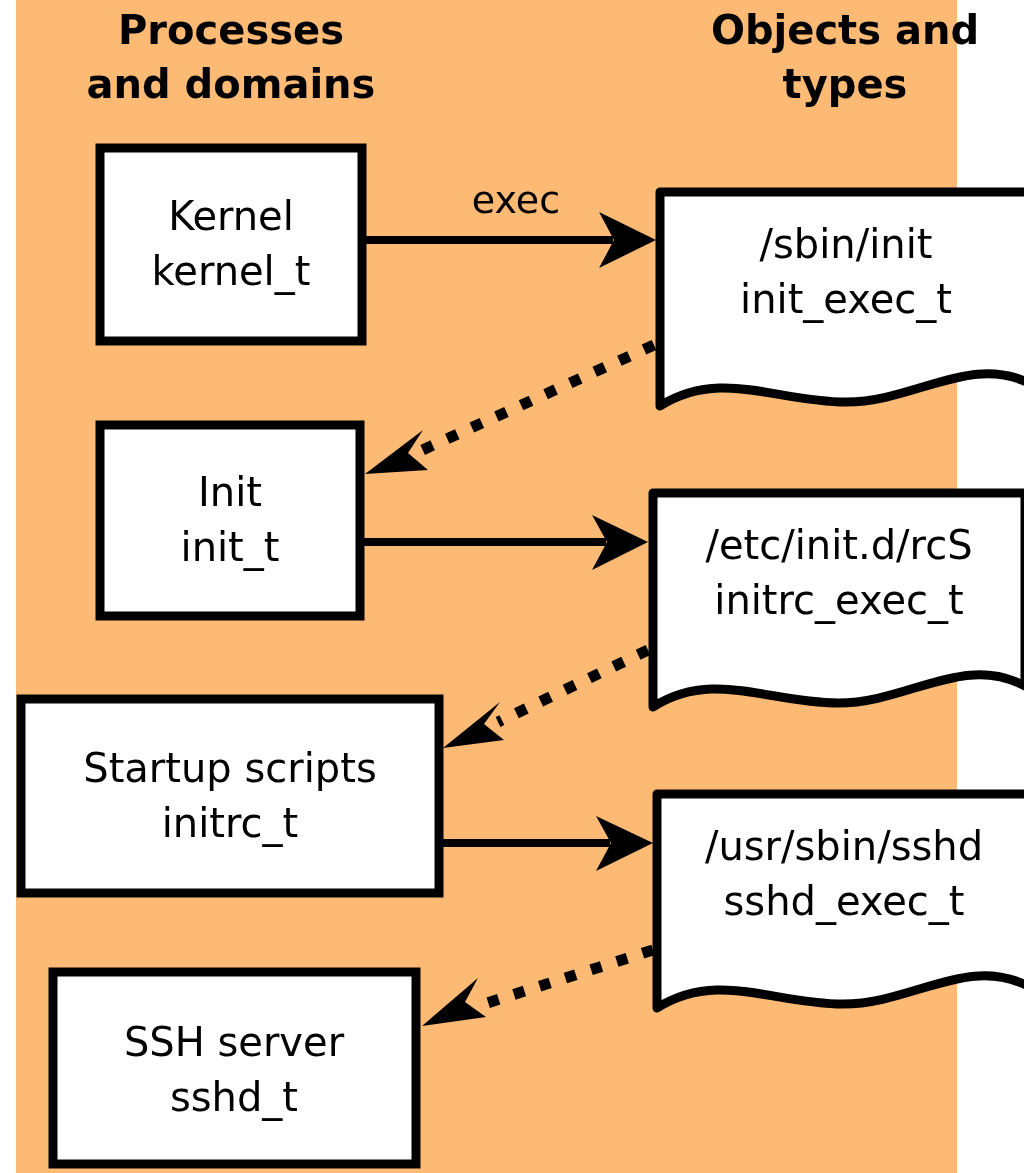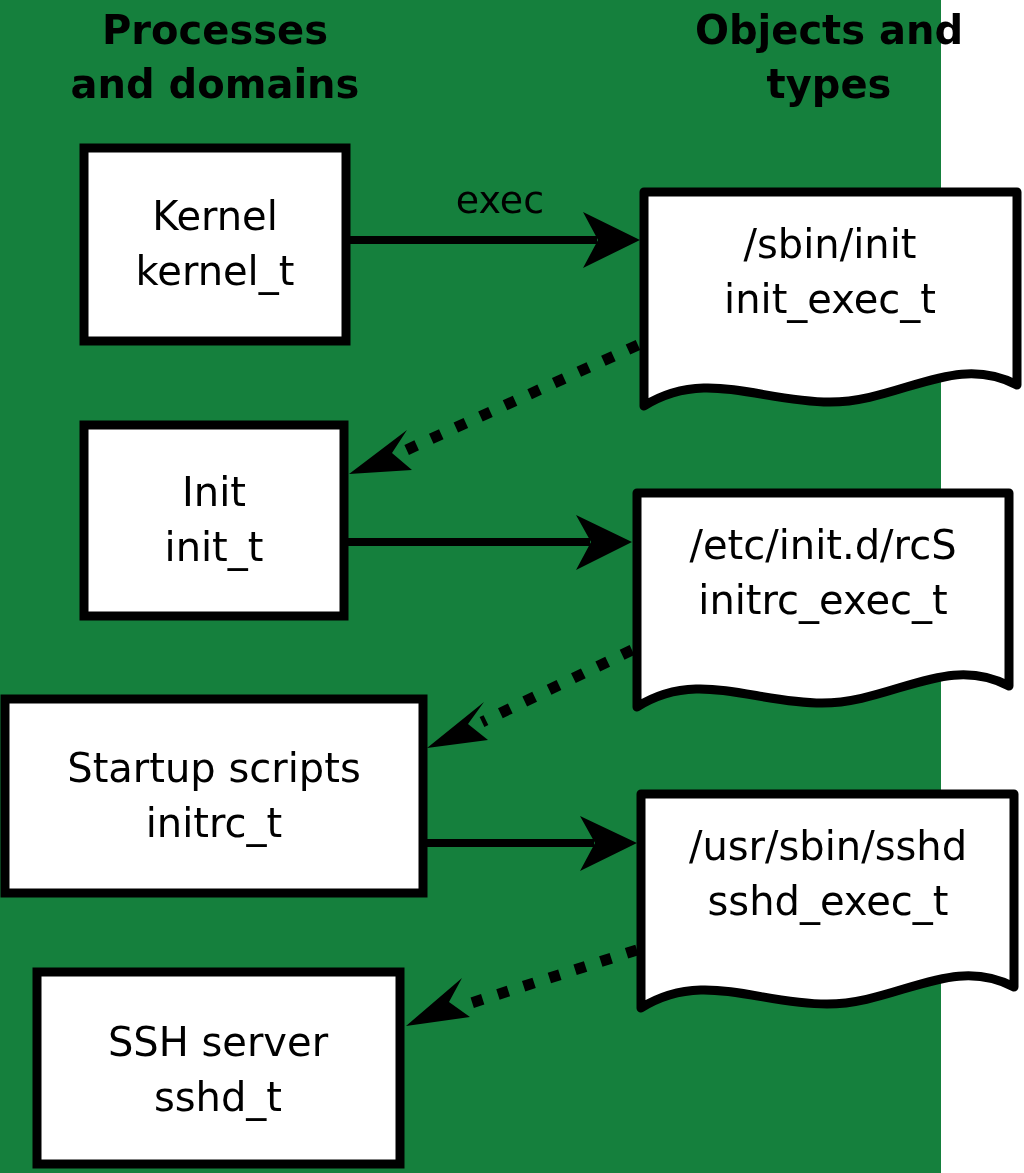--- a/index.html
+++ b/index.html
@@ -10,21 +10,22 @@
   body {
     width: 1024px;
     height: 1173px;
     font-family: "DejaVu Sans", sans-serif;
     overflow: hidden;
   }
   #diagram-root {
     position: relative;
     width: 941px;
     height: 1173px;
-    background: #15803d;
+    background: #fdba74;
+    margin-left: 16px;
   }
   svg.diagram-canvas {
     position: absolute;
     top: 0;
     left: 0;
     width: 1024px;
     height: 1173px;
   }
   .col-title {
     font-family: "DejaVu Sans", sans-serif;

